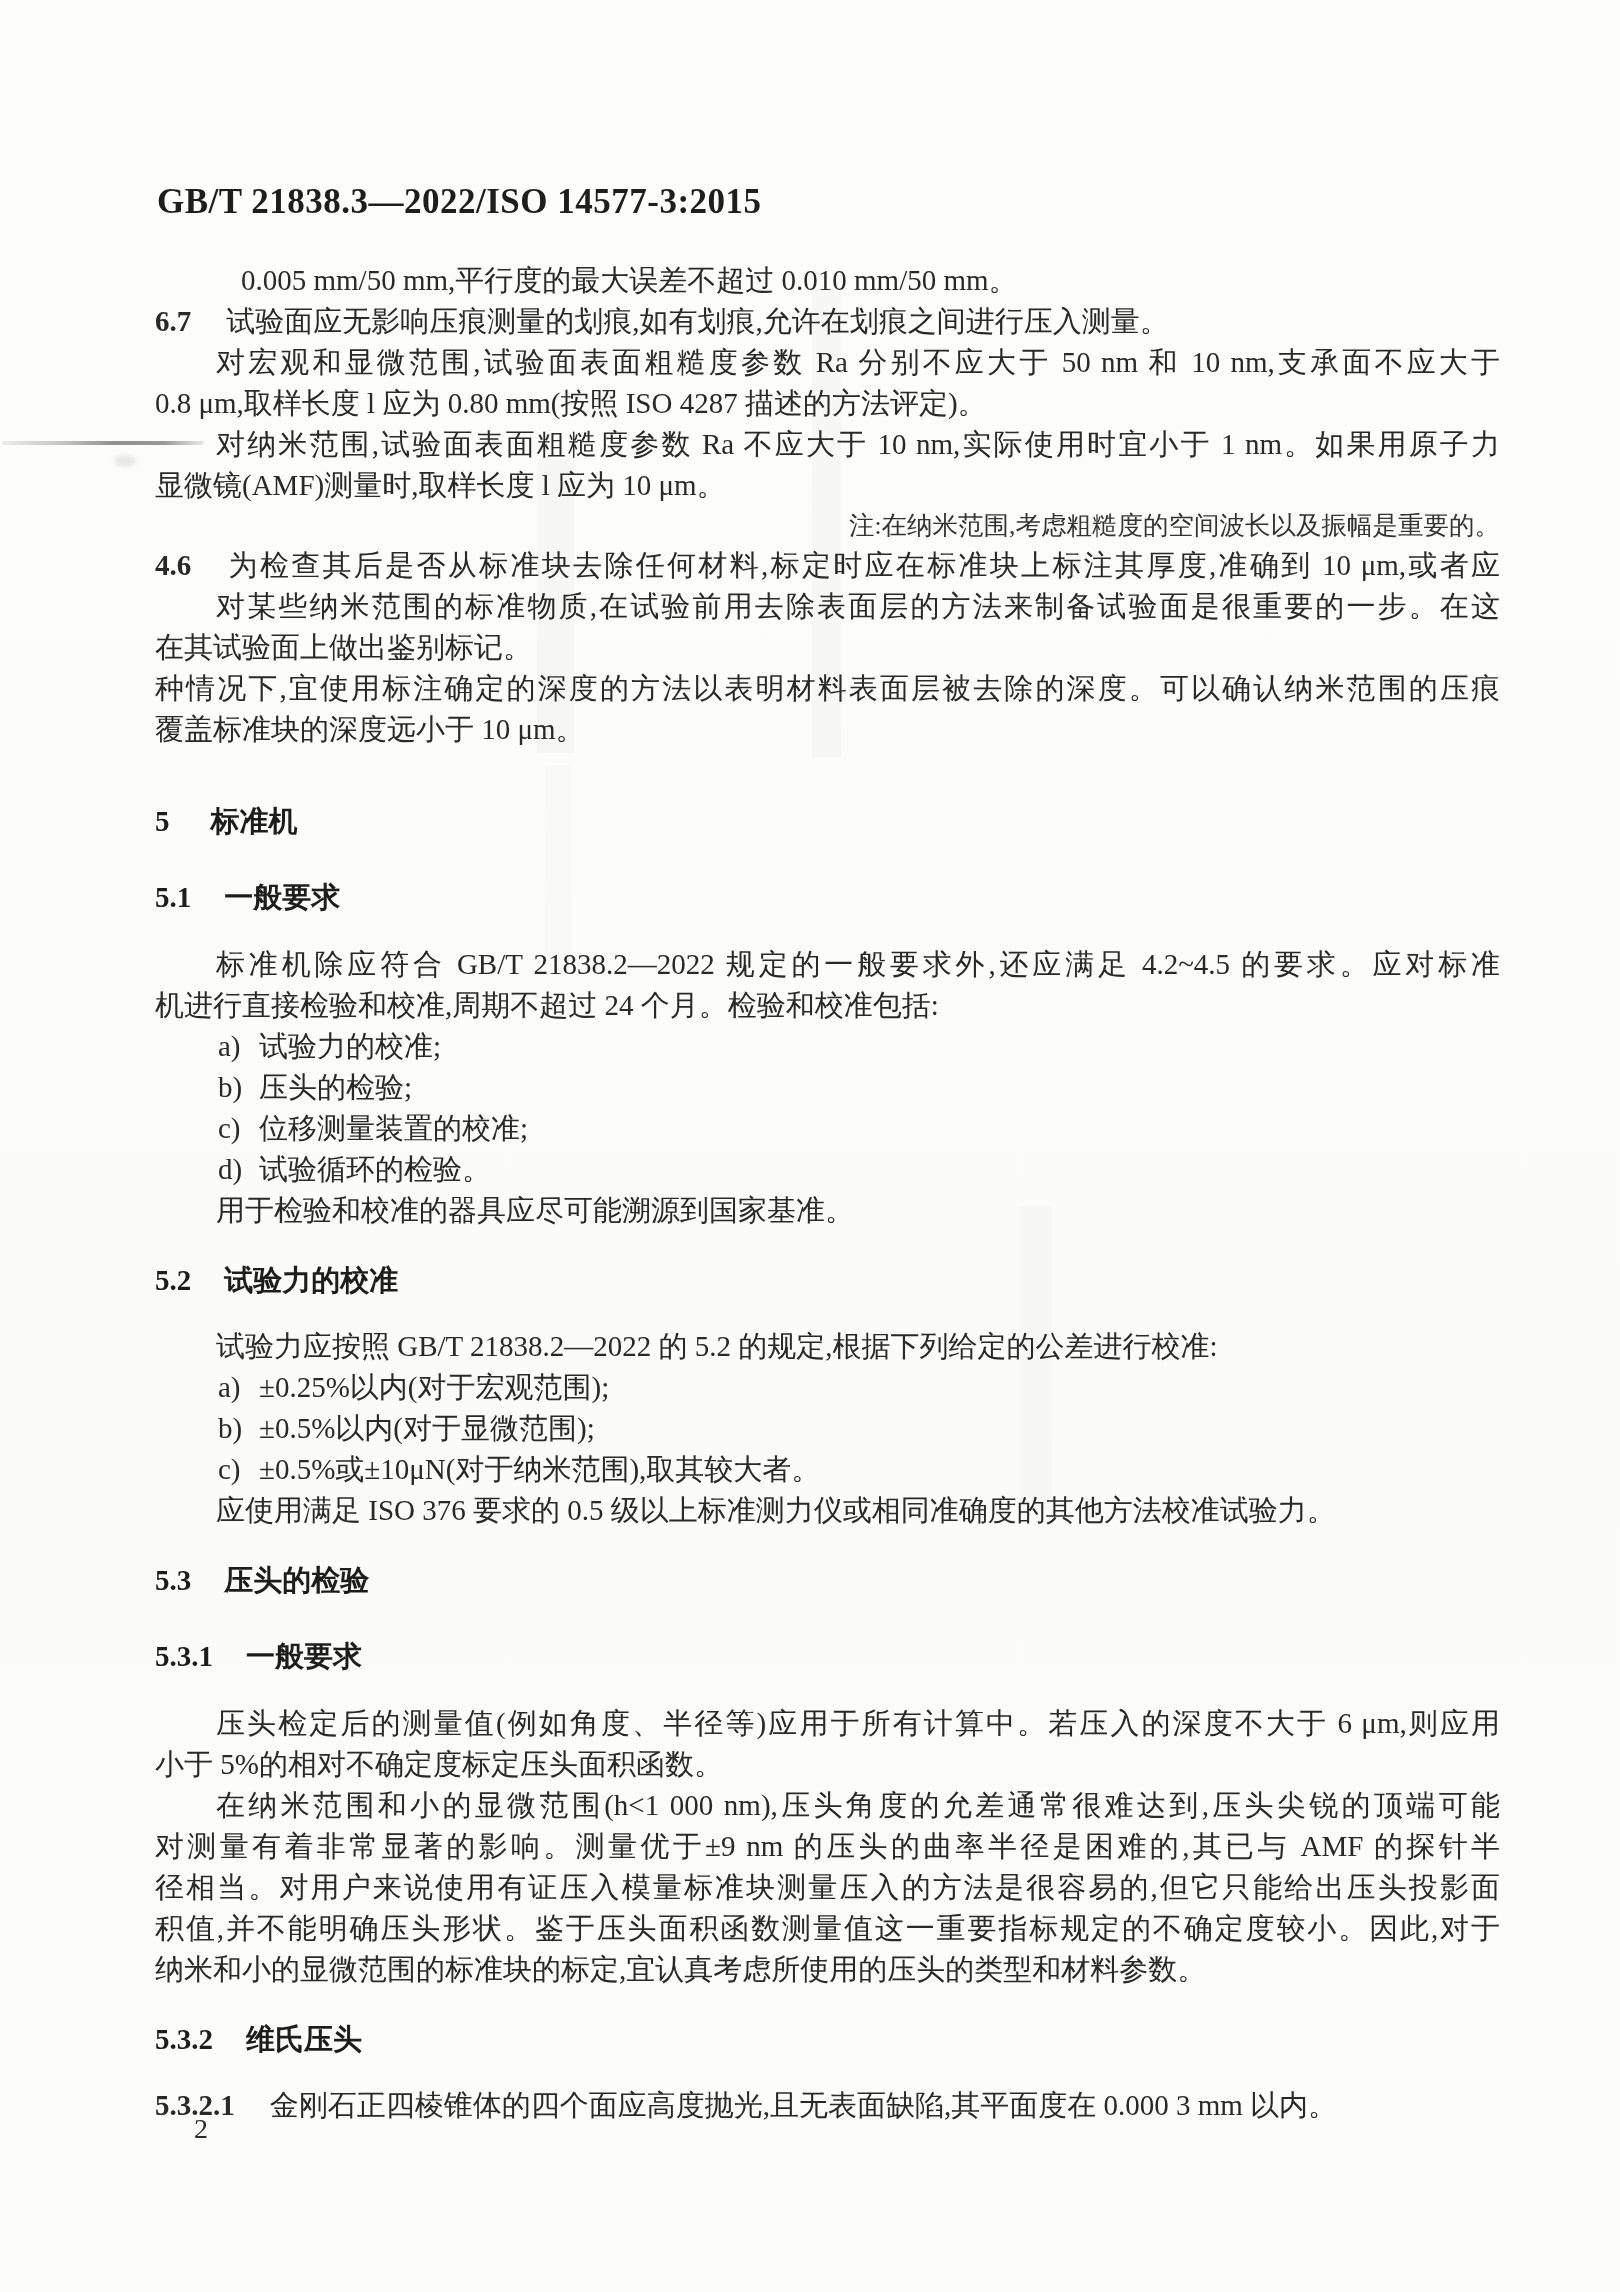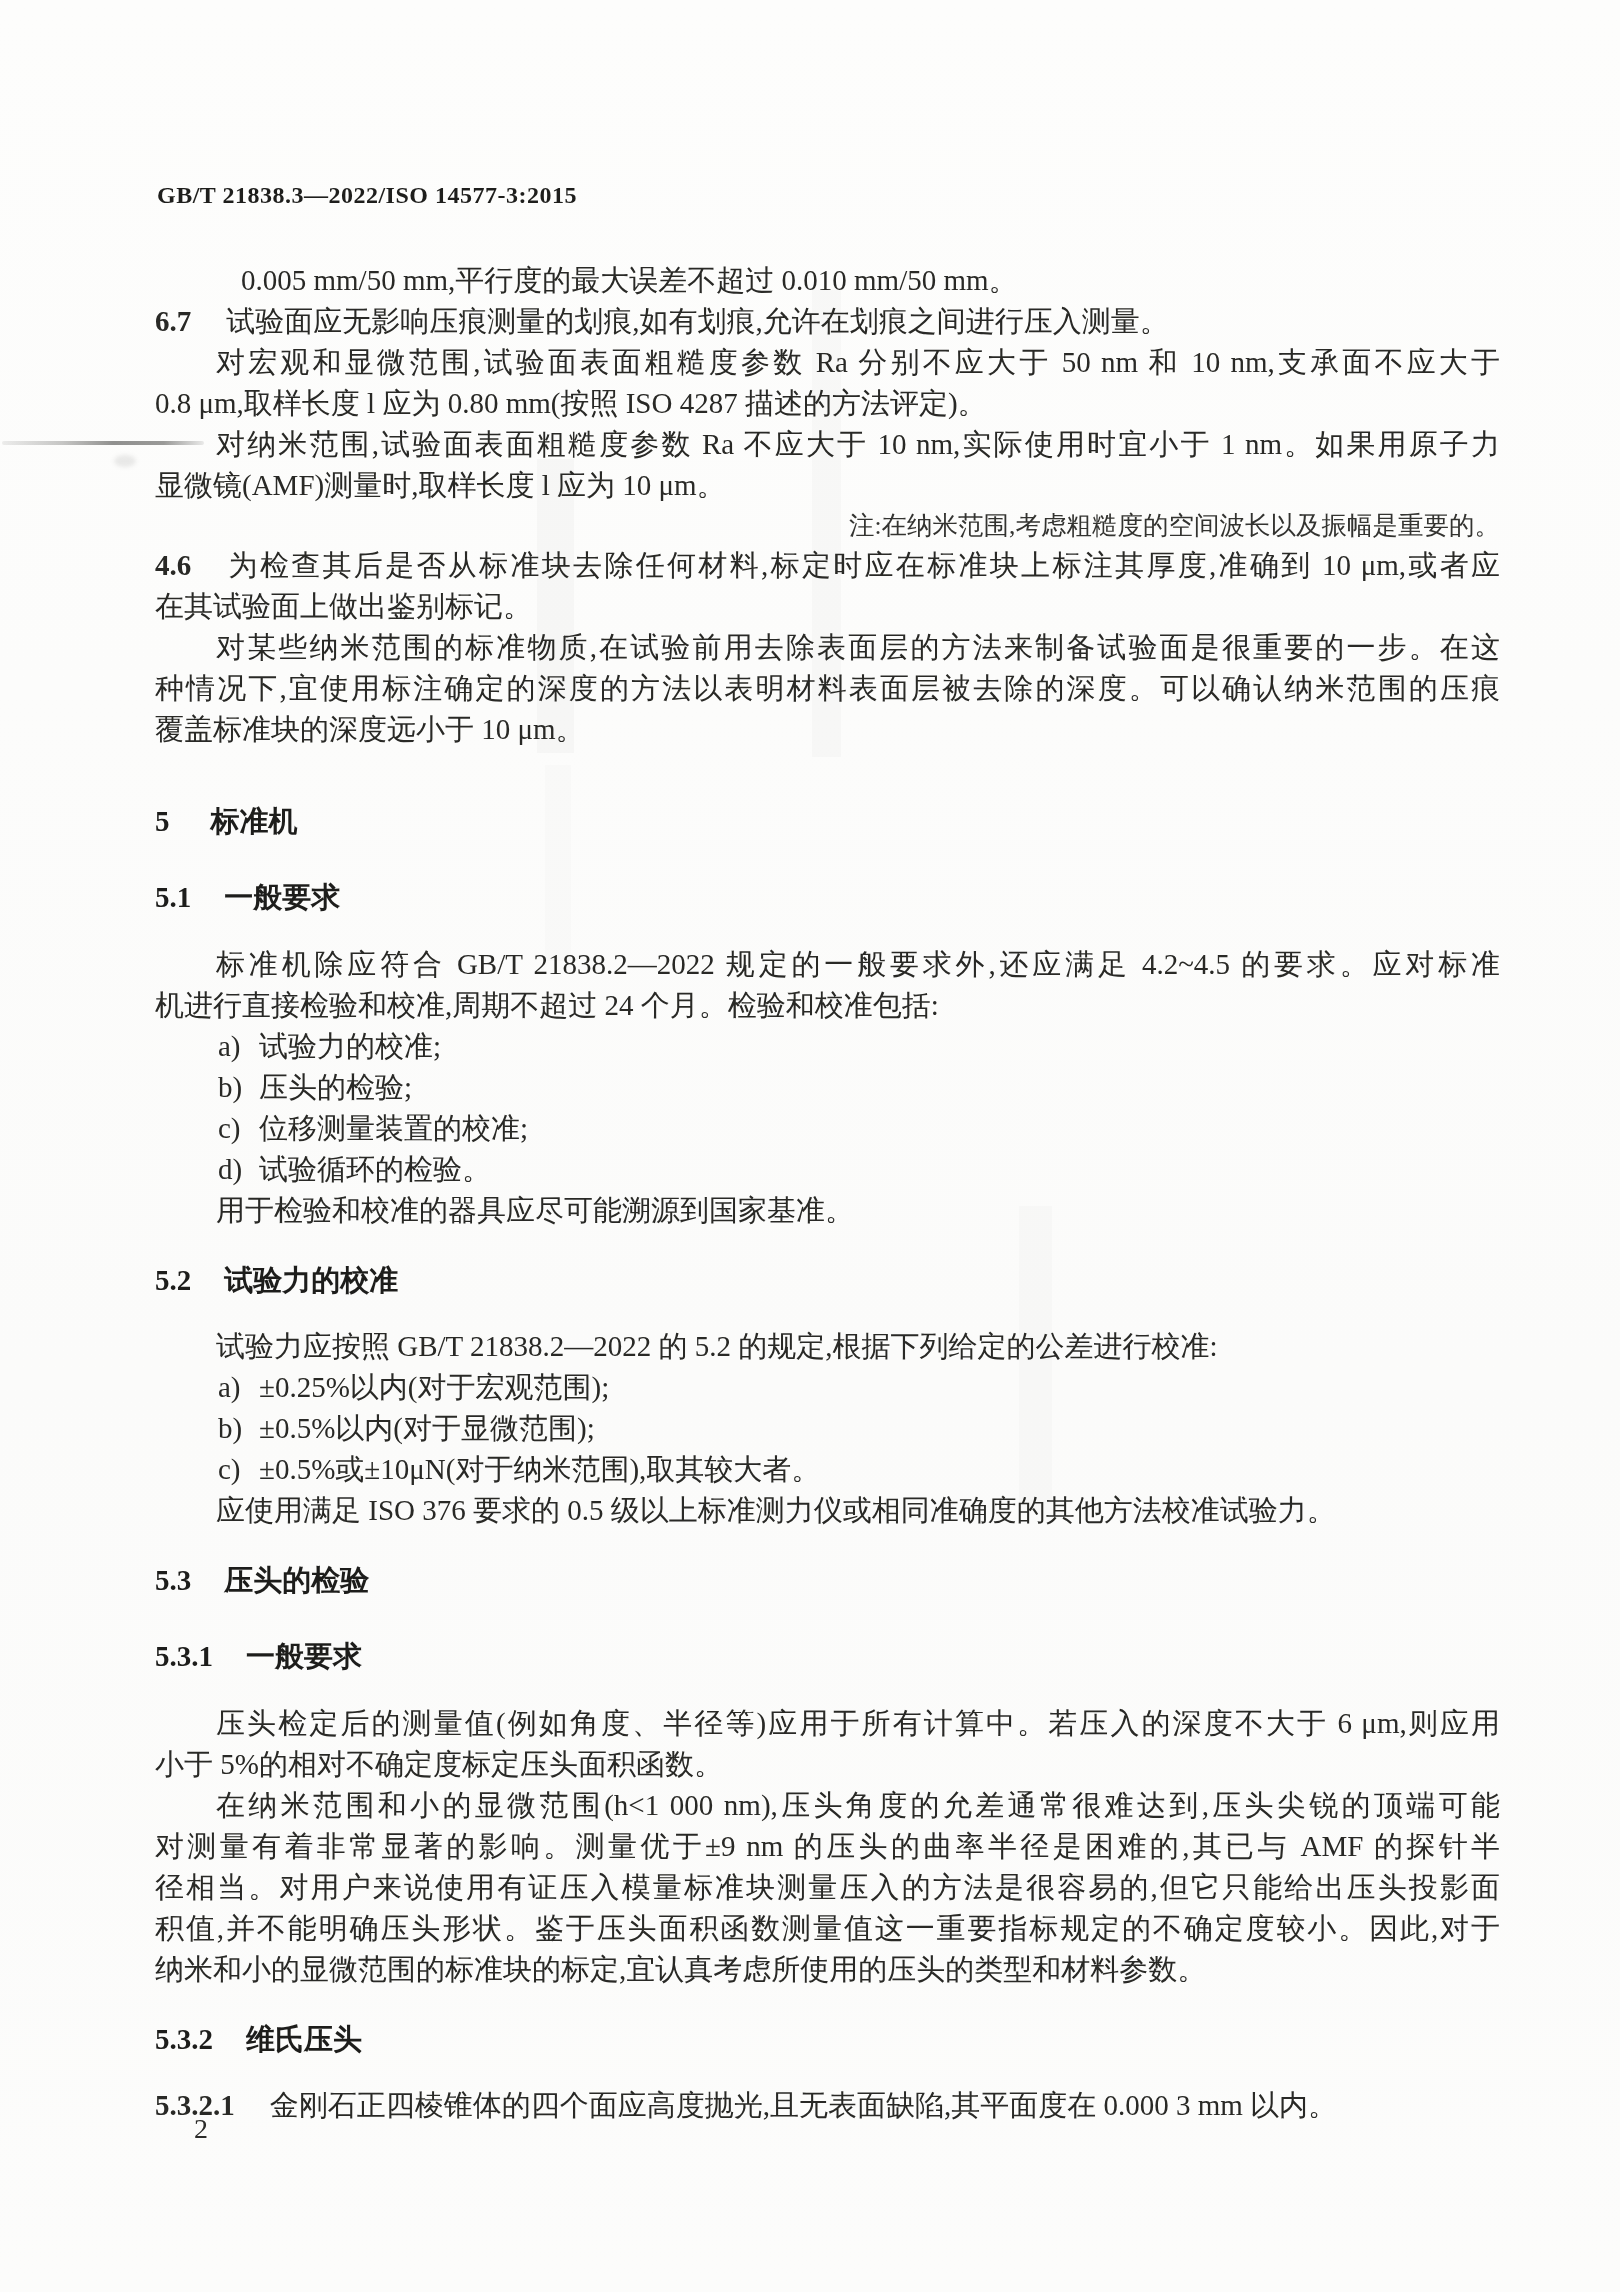--- a/index.html
+++ b/index.html
@@ -6,21 +6,21 @@
   .page {
     position:relative;
     width:1620px; height:2293px;
     background:linear-gradient(180deg,#fdfdfc 0%, #fbfbfa 60%, #fcfcfb 100%);
     overflow:hidden;
     font-family:"Liberation Serif","DejaVu Serif",serif;
     color:#292926;
   }
   .header {
     position:absolute; left:157px; top:182px;
-    font-size:24px; font-weight:700; letter-spacing:0.5px;
+    font-size:35px; font-weight:700; letter-spacing:0.5px;
     color:#1e1e1c; white-space:nowrap;
   }
   .body { position:absolute; left:155px; top:260px; width:1345px; }
   .line { font-size:29px; line-height:41px; }
   .cont2 { padding-left:86px; }
   .para  { padding-left:61px; }
   .note  { font-size:25.5px; line-height:39px; padding-left:65px; color:#333330;text-align:right; }
   .clause .num { font-weight:700; margin-right:35px; }
   .list  { padding-left:63px; }
   .list .label { display:inline-block; min-width:41px; }
@@ -69,22 +69,22 @@
 
   <div class="body">
       <div class="line cont2"><span class="txt">0.005 mm/50 mm,平行度的最大误差不超过 0.010 mm/50 mm。</span></div>
       <div class="line clause"><span class="num">6.7</span><span class="txt">试验面应无影响压痕测量的划痕,如有划痕,允许在划痕之间进行压入测量。</span></div>
       <div class="line para just"><span class="txt">对宏观和显微范围,试验面表面粗糙度参数 Ra 分别不应大于 50 nm 和 10 nm,支承面不应大于</span></div>
       <div class="line cont"><span class="txt">0.8 μm,取样长度 l 应为 0.80 mm(按照 ISO 4287 描述的方法评定)。</span></div>
       <div class="line para just"><span class="txt">对纳米范围,试验面表面粗糙度参数 Ra 不应大于 10 nm,实际使用时宜小于 1 nm。如果用原子力</span></div>
       <div class="line cont"><span class="txt">显微镜(AMF)测量时,取样长度 l 应为 10 μm。</span></div>
       <div class="line note"><span class="txt">注:在纳米范围,考虑粗糙度的空间波长以及振幅是重要的。</span></div>
       <div class="line clause just"><span class="num">4.6</span><span class="txt">为检查其后是否从标准块去除任何材料,标定时应在标准块上标注其厚度,准确到 10 μm,或者应</span></div>
+      <div class="line para just"><span class="txt">对某些纳米范围的标准物质,在试验前用去除表面层的方法来制备试验面是很重要的一步。在这</span></div>
       <div class="line cont"><span class="txt">在其试验面上做出鉴别标记。</span></div>
-      <div class="line para just"><span class="txt">对某些纳米范围的标准物质,在试验前用去除表面层的方法来制备试验面是很重要的一步。在这</span></div>
       <div class="line cont just"><span class="txt">种情况下,宜使用标注确定的深度的方法以表明材料表面层被去除的深度。可以确认纳米范围的压痕</span></div>
       <div class="line cont"><span class="txt">覆盖标准块的深度远小于 10 μm。</span></div>
       <div class="line h1"><span class="num">5</span><span class="txt">标准机</span></div>
       <div class="line h2 after-h"><span class="num">5.1</span><span class="txt">一般要求</span></div>
       <div class="line para just after-h"><span class="txt">标准机除应符合 GB/T 21838.2—2022 规定的一般要求外,还应满足 4.2~4.5 的要求。应对标准</span></div>
       <div class="line cont"><span class="txt">机进行直接检验和校准,周期不超过 24 个月。检验和校准包括:</span></div>
       <div class="line list"><span class="label">a)</span><span class="txt">试验力的校准;</span></div>
       <div class="line list"><span class="label">b)</span><span class="txt">压头的检验;</span></div>
       <div class="line list"><span class="label">c)</span><span class="txt">位移测量装置的校准;</span></div>
       <div class="line list"><span class="label">d)</span><span class="txt">试验循环的检验。</span></div>

